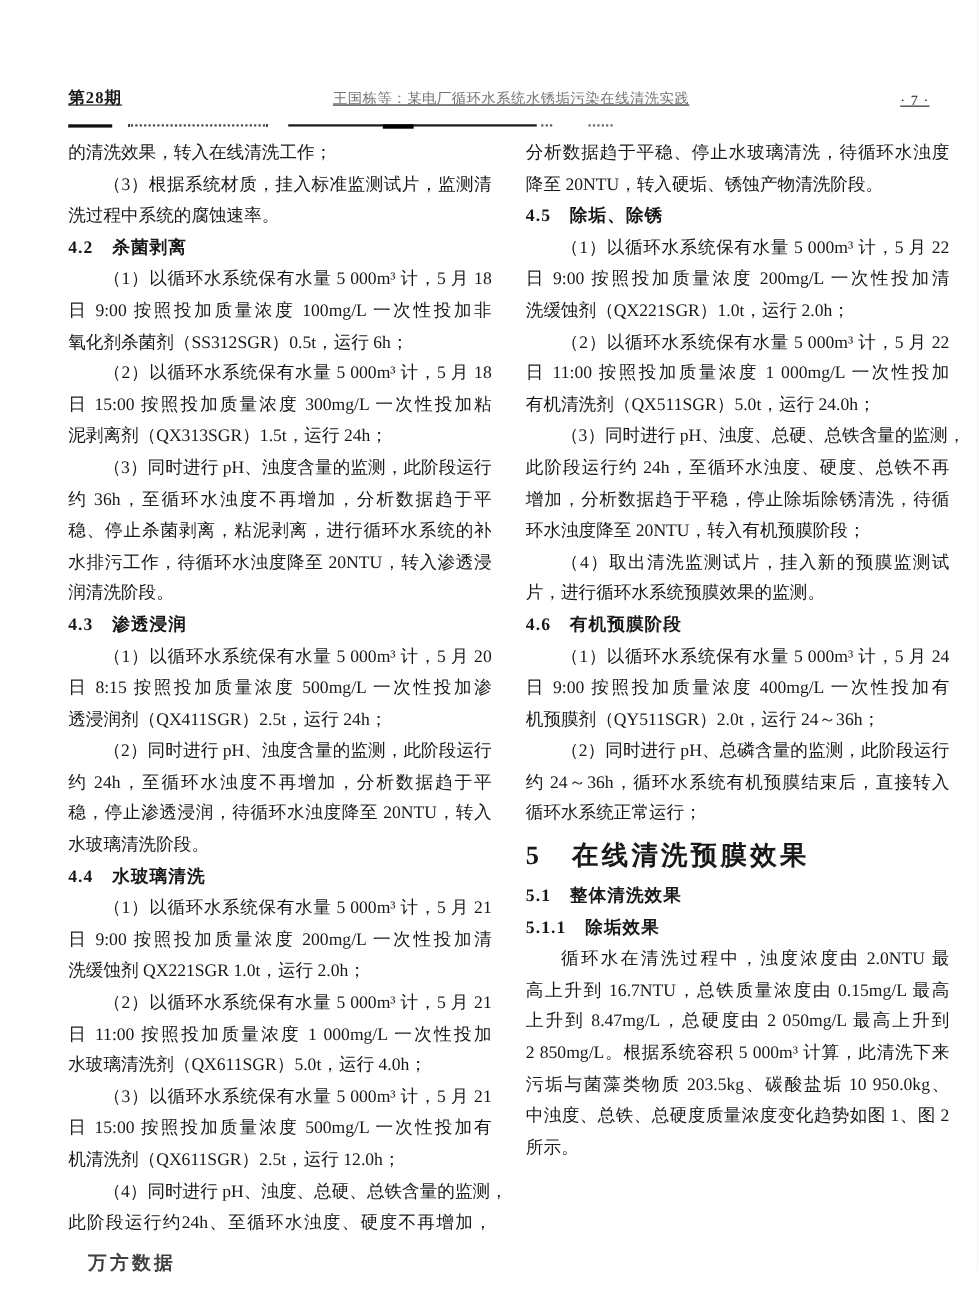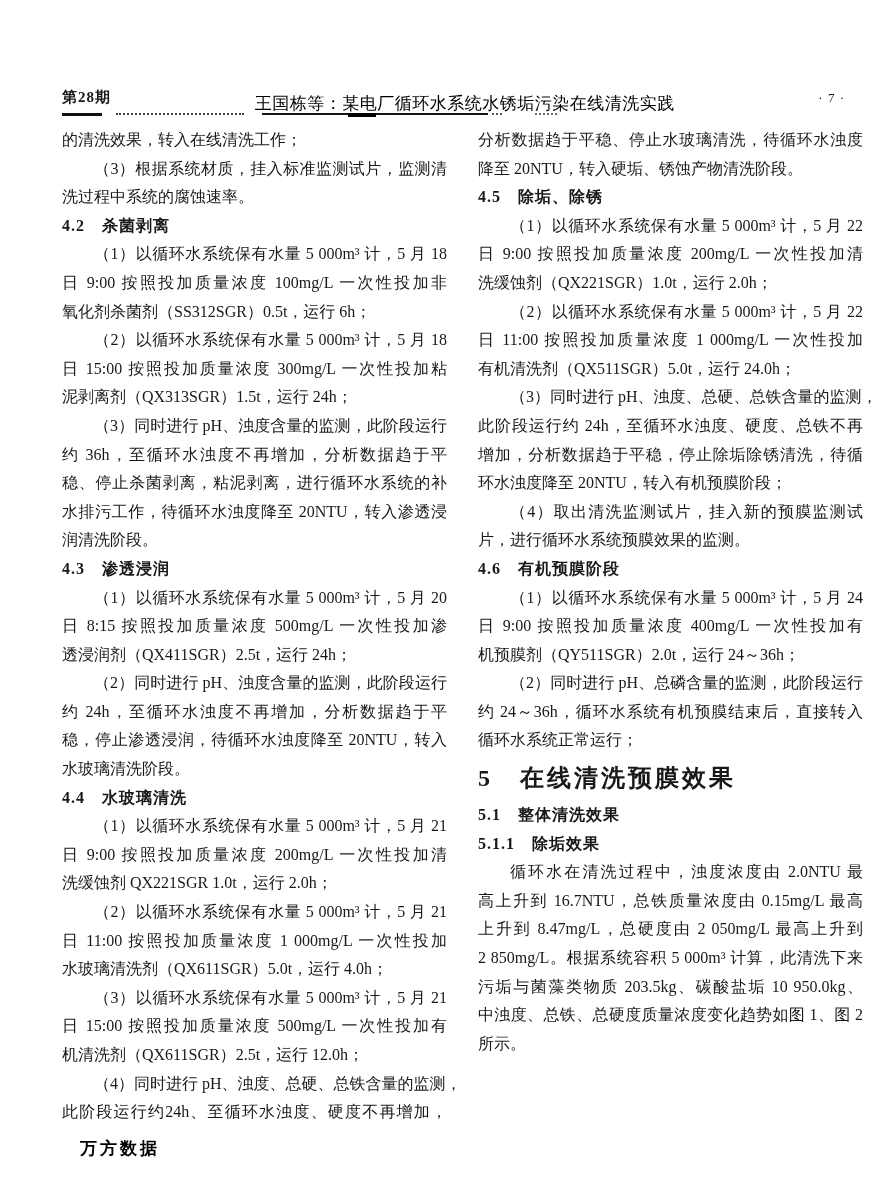--- a/index.html
+++ b/index.html
@@ -9,25 +9,26 @@
     background:#ffffff;
     margin:0 auto;
     font-family:"Liberation Serif", serif;
     color:#1a1a1a;
     overflow:hidden;
   }
   .scan{filter:blur(0.35px) contrast(1.02);}
   
   .header{
     position:absolute;top:80px;left:62px;width:783px;
-    display:flex;justify-content:space-between;align-items:center;
+    display:flex;justify-content:space-between;align-items:flex-end;
     font-size:15px;
+    text-decoration:underline;
   }
   .header .issue{flex:none;font-weight:bold;letter-spacing:1px;}
-  .header .title{flex:1;text-align:center;font-size:17px;color:#000000;letter-spacing:0.5px;margin-top:12px;}
+  .header .title{flex:1;text-align:center;font-size:13px;color:#737373;letter-spacing:0.5px;}
   .header .pageno{flex:none;font-size:13px;letter-spacing:1px;}
   
   .rule{position:absolute;top:113px;left:0;width:889px;height:6px;}
   .rule .seg{position:absolute;top:0;}
   .seg-issue{left:62px;width:40px;height:3px;background:#111;}
   .seg-dotted{left:116px;width:128px;height:0;border-top:2px dotted #444;top:1px;}
   .seg-solid{left:262px;width:226px;height:2px;background:#161616;top:1px;}
   .seg-blob{left:348px;width:28px;height:4px;background:#000;top:0;}
   .seg-dot1{left:492px;width:10px;height:0;border-top:2px dotted #555;top:1px;}
   .seg-dot2{left:535px;width:22px;height:0;border-top:2px dotted #666;top:1px;}
@@ -47,21 +48,21 @@
   .ln.H{
     height:46px;line-height:46px;
     font-size:24px;font-weight:bold;
     letter-spacing:3px;text-align-last:left;
   }
   .ln.end{text-align-last:left;}
   
   .watermark{
     position:absolute;left:80px;top:1137px;
     font-size:17px;font-weight:bold;
-    color:#000000;letter-spacing:3px;
+    color:#404040;letter-spacing:3px;
     filter:blur(0.6px);
   }
 </style>
 </head>
 <body>
 
 <div class="page">
 
   <div class="header scan">
     <span class="issue">第28期</span>

